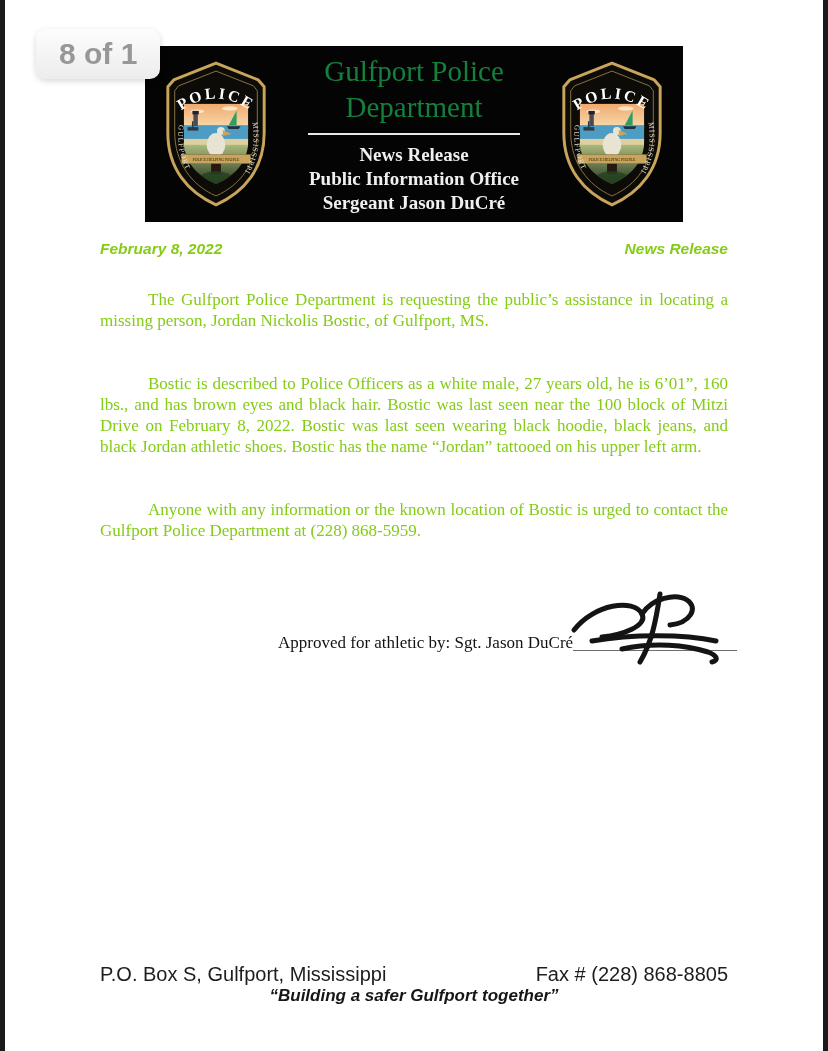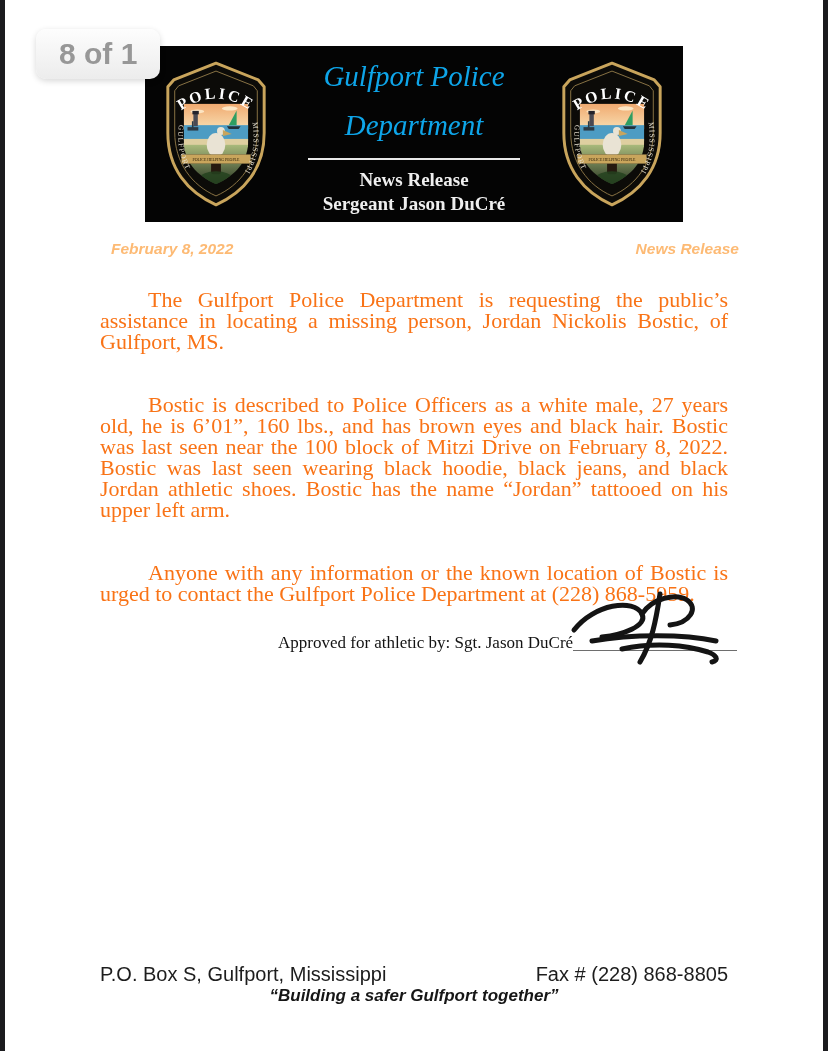--- a/index.html
+++ b/index.html
@@ -27,36 +27,35 @@
     position:absolute;left:145px;top:46px;width:538px;height:176px;
     background:#040404;display:flex;align-items:center;justify-content:space-between;
     padding:0 13px;box-sizing:border-box;
   }
   .badge{width:116px;height:148px;flex:0 0 auto;}
   .banner-center{
     flex:1;display:flex;flex-direction:column;align-items:center;
     color:#f3f3f3;font-family:"Liberation Serif", serif;text-align:center;
   }
   .banner-title{
-    font-size:29px;line-height:49px;max-width:250px;font-weight:400;color:#0ea5e9;font-style:italic;
+    font-size:29px;line-height:36px;max-width:250px;font-weight:400;color:#15803d;
   }
   .banner-divider{width:212px;height:2px;background:#e9e9e9;margin:8px 0 8px 0;}
   .banner-sub{font-size:19px;line-height:24px;font-weight:700;color:#efefef;}
   
   .date-row{
     position:absolute;left:100px;top:240px;width:628px;
     display:flex;justify-content:space-between;
-    font-size:15.5px;font-weight:700;font-style:italic;color:#fdba74;
-    font-family:"Liberation Sans", sans-serif;
-    margin-left:11px;
+    font-size:15.5px;font-weight:700;font-style:italic;color:#84cc16;
+    font-family:"Liberation Sans", sans-serif;
   }
   .doc-body{
     position:absolute;left:100px;top:289px;width:628px;
-    font-family:"Liberation Serif", serif;font-size:22px;line-height:21px;
-    color:#f97316;text-align:justify;
+    font-family:"Liberation Serif", serif;font-size:17px;line-height:21px;
+    color:#84cc16;text-align:justify;
   }
   .doc-body p{margin:0 0 42px 0;text-indent:48px;}
   .sig-row{
     position:absolute;left:278px;top:633px;width:459px;
     display:flex;align-items:flex-end;
     font-family:"Liberation Serif", serif;font-size:17px;color:#131313;
   }
   .sig-label{white-space:nowrap;}
   .sig-line{flex:1;border-bottom:1.5px solid #6e6e6e;margin-bottom:2px;height:1px;}
   .sig-scribble{position:absolute;left:560px;top:590px;width:185px;height:80px;z-index:3;}
@@ -132,20 +131,21 @@
       </text>
       <text font-size="7.5" fill="#e8e2d2" letter-spacing="1" font-family="Liberation Serif, serif">
         <textPath href="#arcRightA" startOffset="50%" text-anchor="middle">MISSISSIPPI</textPath>
       </text>
     </svg>
 
     <div class="banner-center">
       <div class="banner-title">Gulfport Police Department</div>
       <div class="banner-divider"></div>
       <div class="banner-sub">News Release</div>
+      <div class="banner-sub">Public Information Office</div>
       <div class="banner-sub">Sergeant Jason DuCré</div>
     </div>
 
     <svg class="badge" viewBox="0 0 118 150">
       <defs>
         <linearGradient id="skyB" x1="0" y1="0" x2="0" y2="1">
           <stop offset="0" stop-color="#f0a96f"></stop>
             <stop offset="1" stop-color="#f8ddb0"></stop>
         </linearGradient>
         <linearGradient id="grassB" x1="0" y1="0" x2="0" y2="1">

